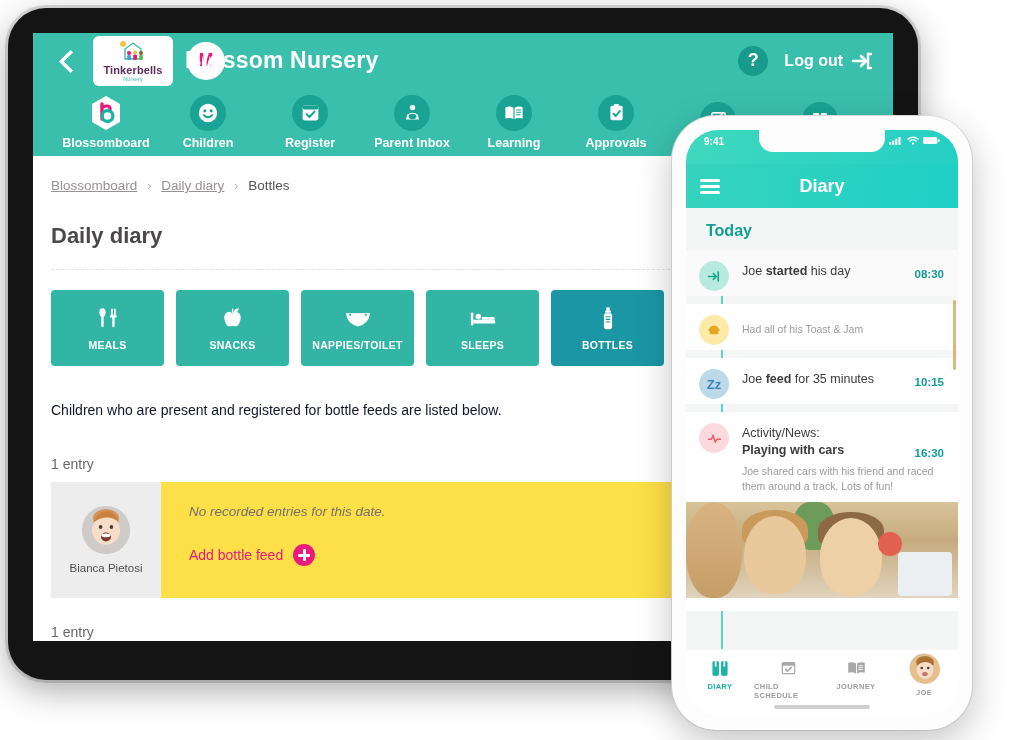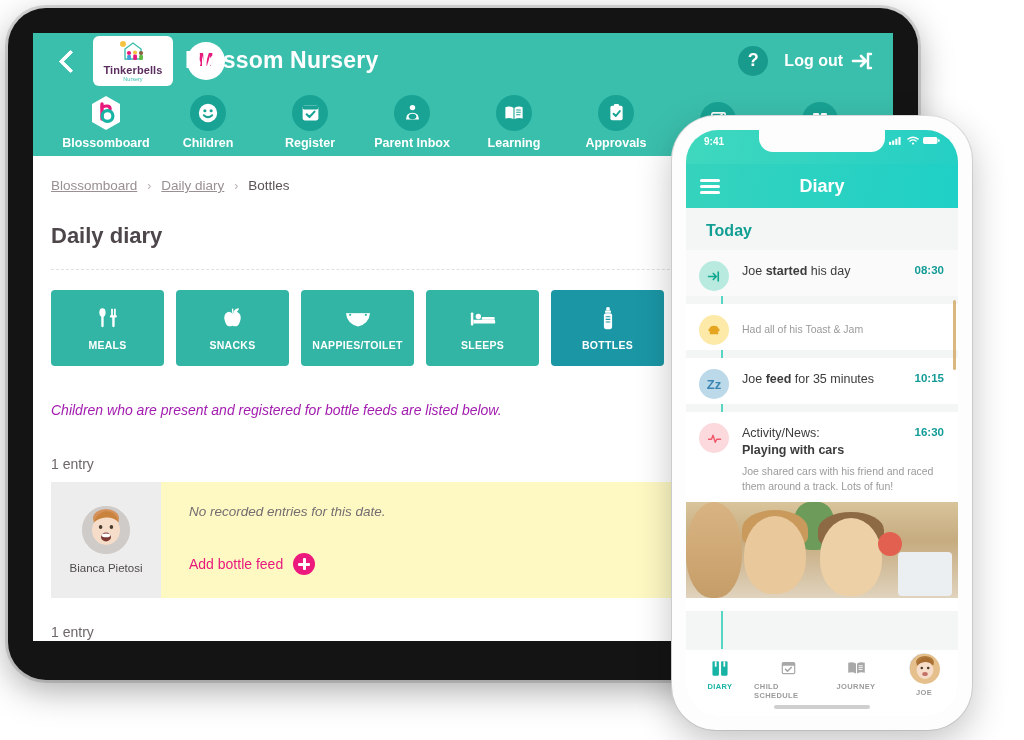--- a/index.html
+++ b/index.html
@@ -96,37 +96,37 @@
   .tiles { display: flex; gap: 12px; padding: 20px 0 0 0; }
   .tile {
     width: 113px; height: 76px; background: #32b5a4; border-radius: 4px;
     display: flex; flex-direction: column; align-items: center; justify-content: center;
     gap: 8px; cursor: pointer; flex: 0 0 auto;
   }
   .tile.active { background: #1b96a5; }
   .tile-label { color: #fff; font-size: 10.5px; font-weight: bold; letter-spacing: .3px; }
   .tile-ico { height: 26px; display: flex; align-items: center; }
 
-  .intro-txt { font-size: 14px; color: #a21caf; padding: 36px 0 0 0; font-style: italic; }
+  .intro-txt { font-size: 14px; color: #0f172a; padding: 36px 0 0 0; }
   .entry-count { font-size: 14px; color: #6d6569; padding: 38px 0 10px 0; }
 
   .entry-card { display: flex; background: #f1f1f1; border-radius: 2px; height: 116px; }
   .entry-left {
     width: 110px; background: #ededed; display: flex; flex-direction: column;
     align-items: center; justify-content: center; gap: 8px; flex: 0 0 auto;
   }
   .child-face {
     width: 48px; height: 48px; border-radius: 50%;
     background: radial-gradient(circle at 50% 38%, #f6ded0 0 46%, #cfcbc8 47% 100%);
     position: relative; overflow: hidden;
   }
   .child-name { font-size: 11.5px; color: #4f4a4d; }
-  .entry-right { flex: 1; background: #fef9c3; padding: 22px 0 0 28px; }
+  .entry-right { flex: 1; background: #fde047; padding: 22px 0 0 28px; }
   .no-entries { font-style: italic; color: #746d71; font-size: 13.5px; }
-  .add-feed { display: flex; align-items: center; gap: 10px; margin-top: 34px; cursor: pointer; }
+  .add-feed { display: flex; align-items: center; gap: 10px; margin-top: 25px; cursor: pointer; }
   .add-feed-label { color: #e8197d; font-size: 14px; }
   .plus-circle {
     width: 22px; height: 22px; border-radius: 50%; background: #ec1a7c;
     position: relative; flex: 0 0 auto;
   }
   .plus-circle:before, .plus-circle:after {
     content: ""; position: absolute; background: #fff; border-radius: 1px;
   }
   .plus-circle:before { left: 5px; top: 9.5px; width: 12px; height: 3px; }
   .plus-circle:after  { top: 5px; left: 9.5px; height: 12px; width: 3px; }
@@ -181,21 +181,21 @@
   .tl-dot {
     position: absolute; left: 13px; top: 11px;
     width: 30px; height: 30px; border-radius: 50%;
     display: flex; align-items: center; justify-content: center;
     font-size: 13px; font-weight: bold;
   }
   .d-green { background: #b9eadf; color: #0fa78e; }
   .d-yellow { background: #fde9a8; color: #e5a520; }
   .d-blue { background: #bcd9ea; color: #3b85b2; }
   .d-pink { background: #fbd9dd; color: #ee5a6b; }
-  .tl-row { display: flex; justify-content: space-between; align-items: flex-start; gap: 0; }
+  .tl-row { display: flex; justify-content: space-between; align-items: flex-end; gap: 0; }
   .tl-main { font-size: 12.5px; color: #3c3c3c; line-height: 1.35; }
   .tl-main b { font-weight: bold; }
   .tl-time { font-size: 11.5px; color: #139b96; font-weight: bold; white-space: nowrap; padding-top: 1px; }
   .tl-sub { font-size: 10.5px; color: #9b9b9b; margin-top: 5px; line-height: 1.45; }
   .tl-photo {
     margin: 8px 0 0 -56px; width: 272px; height: 96px;
     background:
       radial-gradient(circle at 30% 62%, #f3d9b8 0 9%, transparent 10%),
       radial-gradient(circle at 62% 58%, #f0d3ac 0 9%, transparent 10%),
       linear-gradient(180deg,#d9c49b 0%, #c6ab7f 40%, #e0d3bd 100%);

